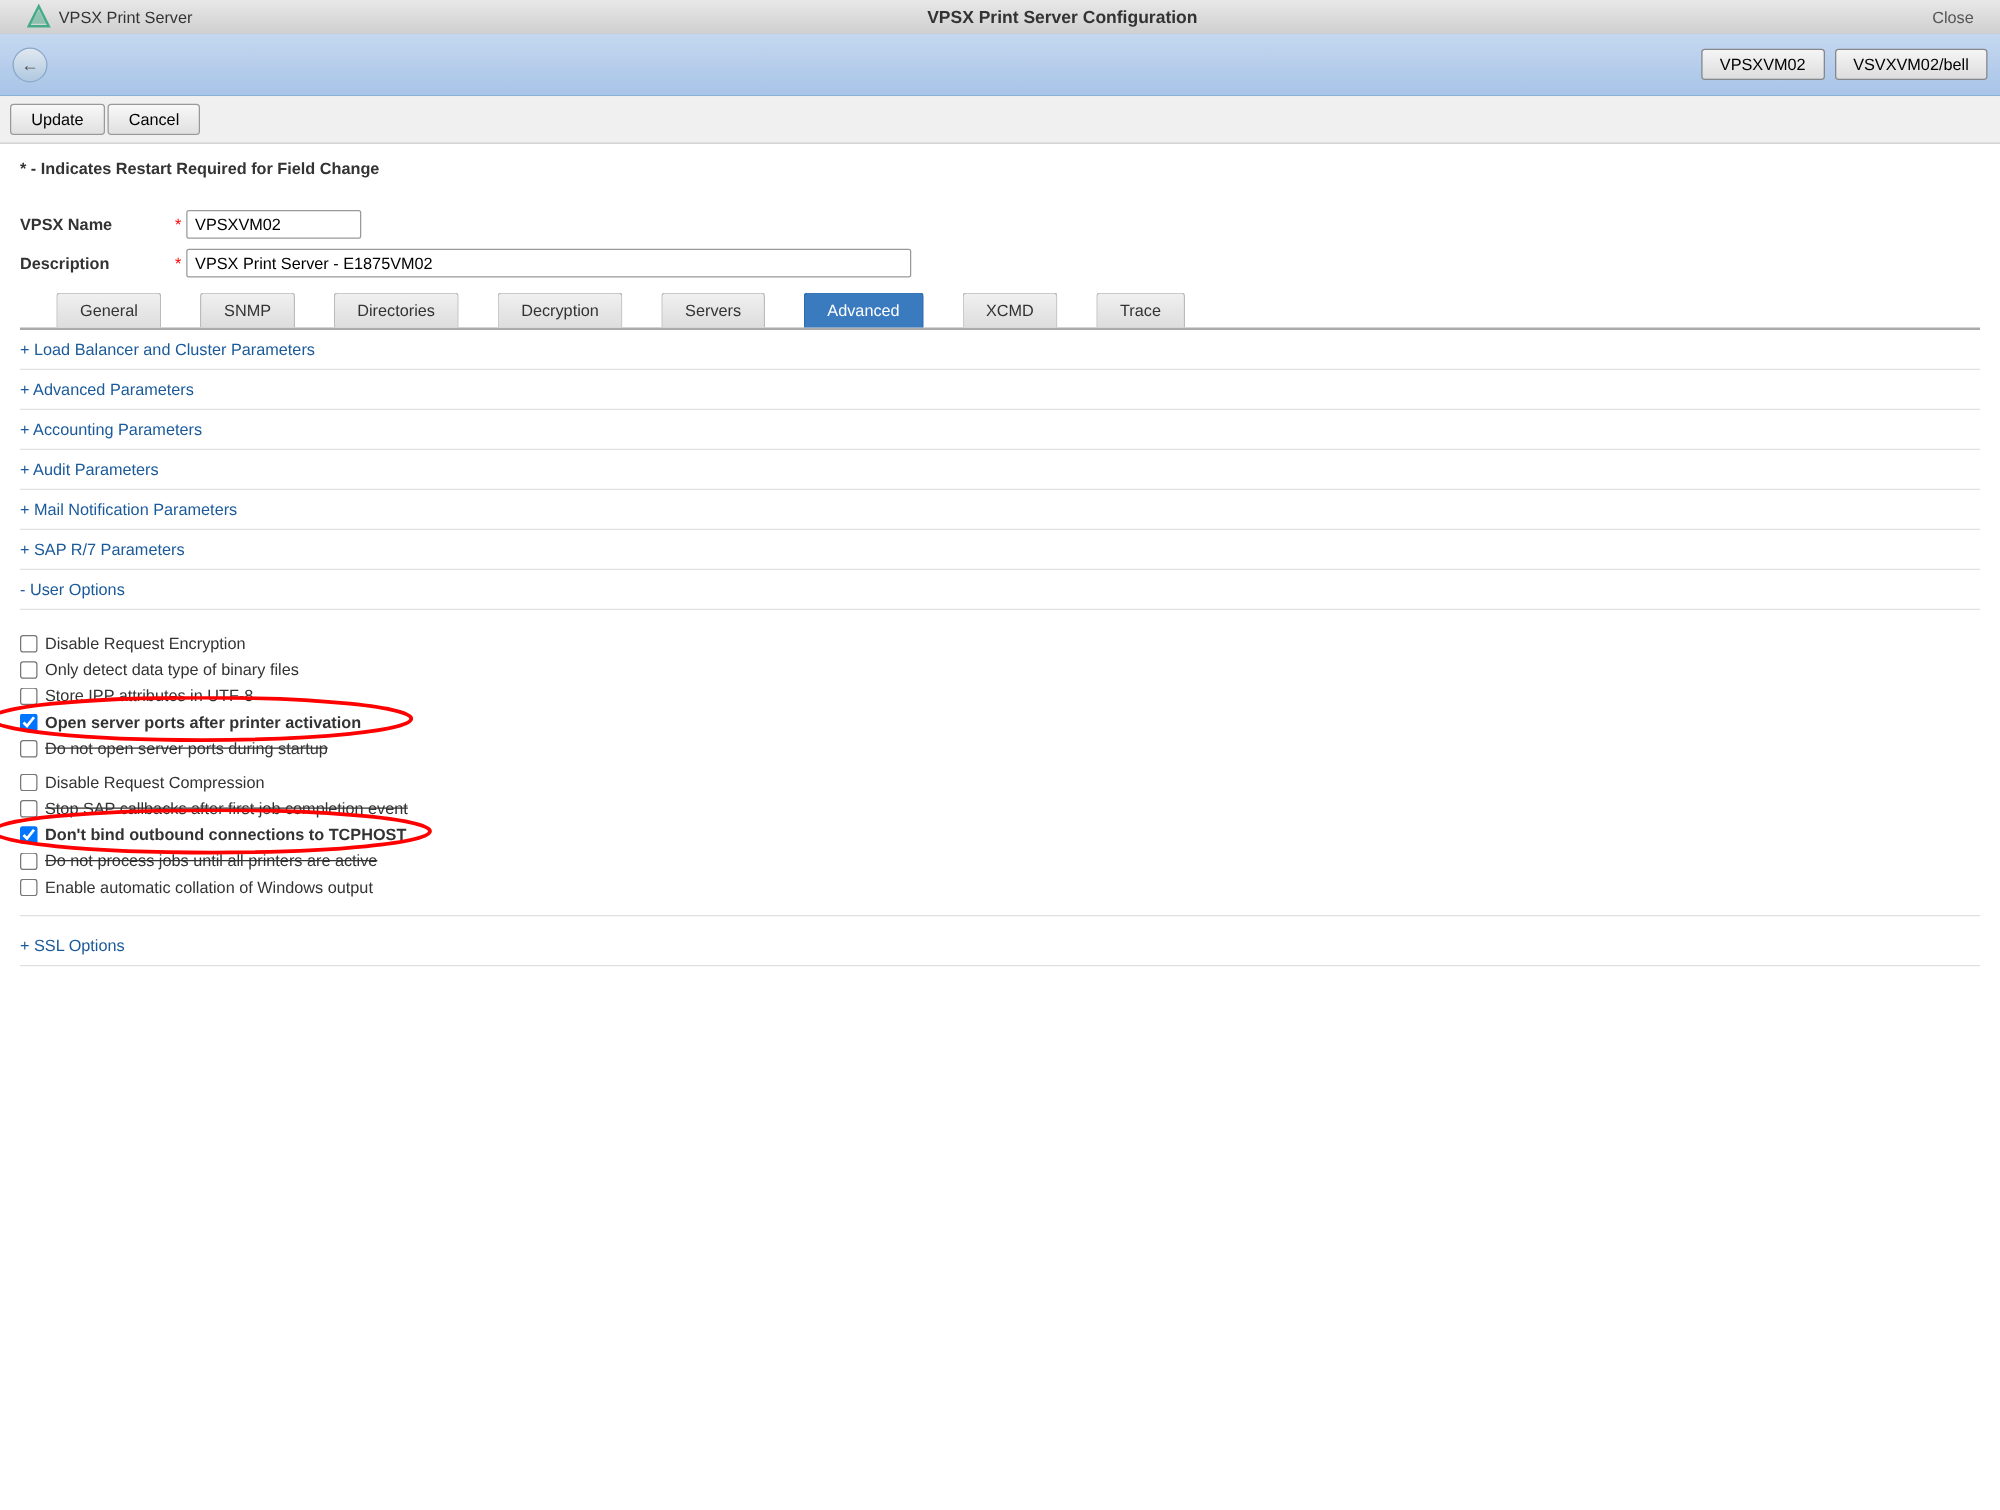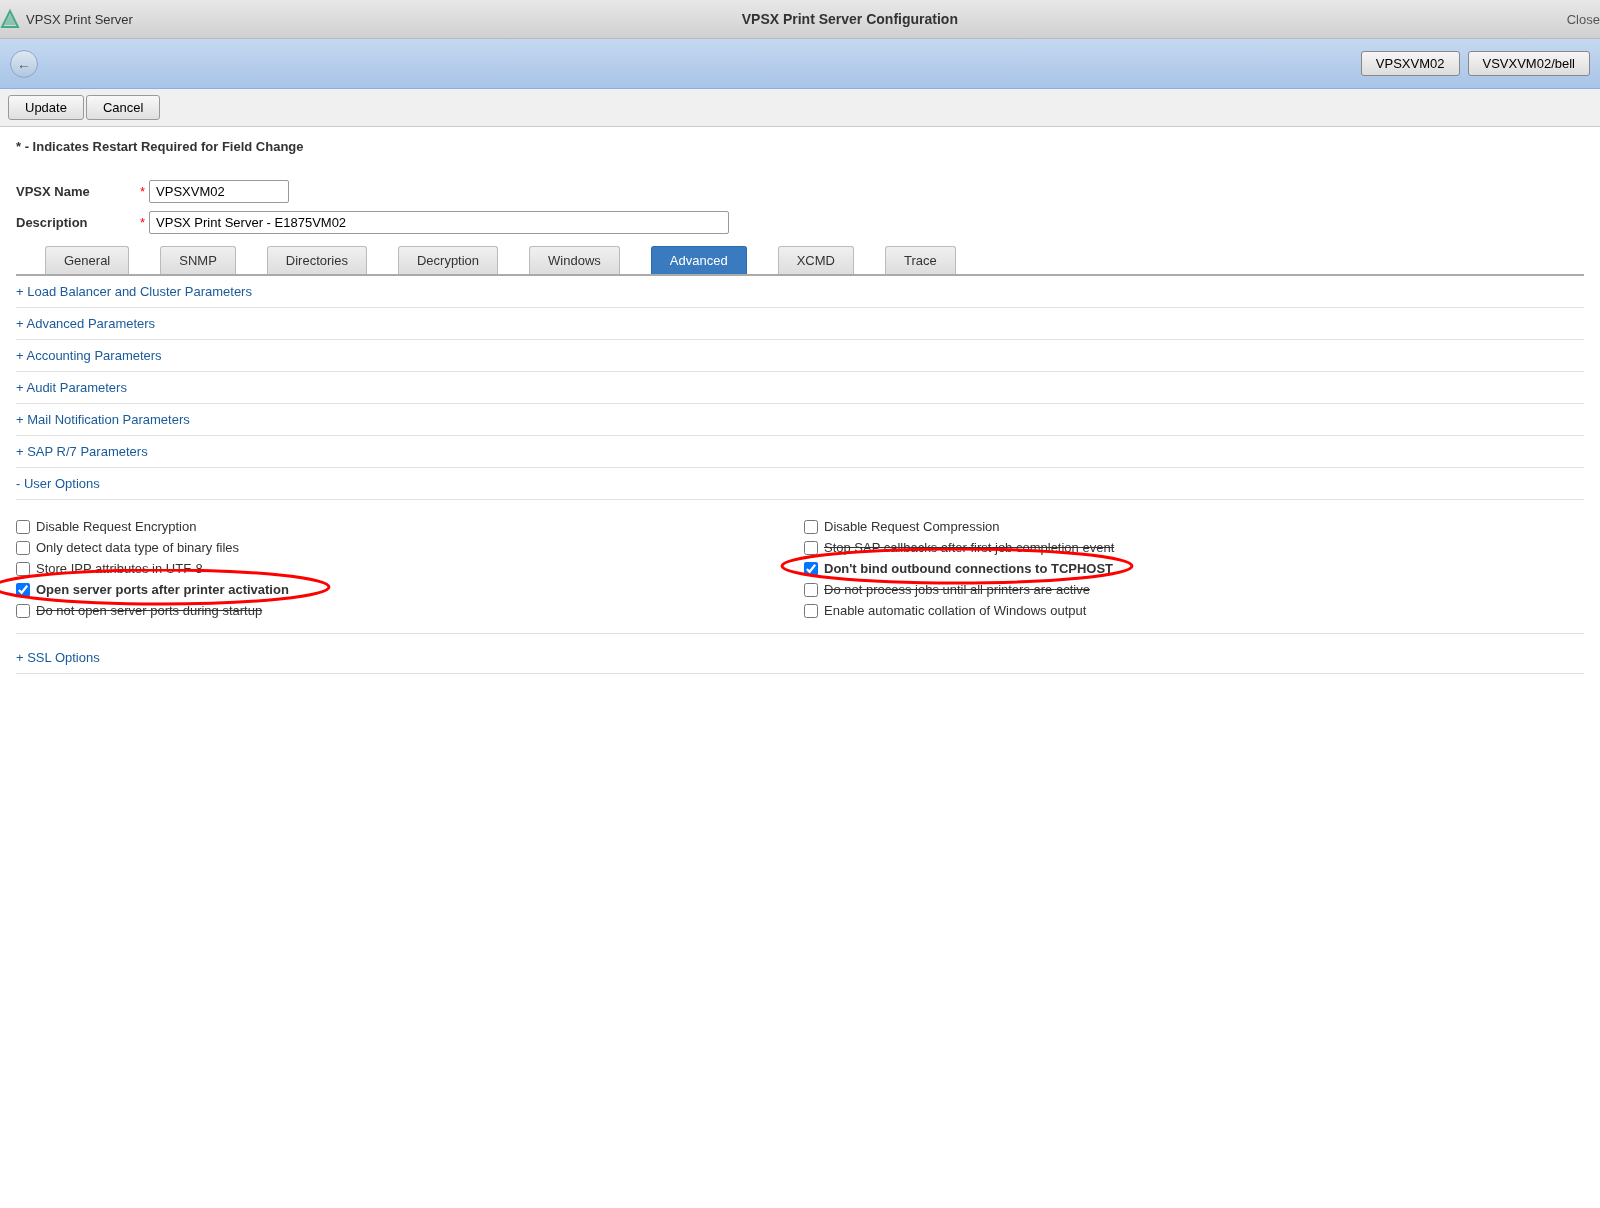--- a/index.html
+++ b/index.html
@@ -3,21 +3,21 @@
   <meta charset="utf-8">
   <style>
     * { box-sizing: border-box; margin: 0; padding: 0; }
     body { font-family: Arial, sans-serif; font-size: 13px; background: #fff; color: #333; }
 
     
     .title-bar {
       display: flex; align-items: center; justify-content: space-between;
       background: linear-gradient(to bottom, #e8e8e8, #d0d0d0);
       border-bottom: 1px solid #bbb;
-      padding: 4px 0; height: 39px;
+      padding: 4px 21px; height: 27px;
     }
     .title-bar-left { display: flex; align-items: center; gap: 6px; }
     .title-bar-center { font-size: 14px; font-weight: bold; color: #333; }
     .title-bar-right { color: #555; font-size: 13px; cursor: pointer; }
 
     
     .header-bar {
       display: flex; align-items: center; justify-content: space-between;
       background: linear-gradient(to bottom, #c5d8f0, #a8c4e8);
       padding: 6px 10px; height: 50px;
@@ -87,21 +87,21 @@
     .section-toggle {
       color: #1a5a9a; text-decoration: none; font-size: 13px; cursor: pointer;
     }
 
     
     .checkbox-section {
       padding: 12px 0 8px 0;
       border-bottom: 1px solid #e0e0e0;
     }
     .checkbox-grid {
-      display: grid; grid-template-columns: 1fr 1fr; gap: 6px 8px;
+      display: grid; grid-template-columns: 1fr; gap: 6px 8px;
       padding: 4px 0;
     }
     .checkbox-row {
       display: flex; align-items: center; gap: 6px; padding: 3px 0;
     }
     .checkbox-row input[type="checkbox"] {
       width: 14px; height: 14px; cursor: pointer;
     }
     .checkbox-label { font-size: 13px; cursor: pointer; }
     .strikethrough { text-decoration: line-through; }
@@ -153,21 +153,21 @@
     <span class="form-label">Description</span>
     <span class="required-star">*</span>
     <input class="form-input form-input-long" type="text" value="VPSX Print Server - E1875VM02" style="">
   </div>
 
   <div class="tabs-bar">
     <div class="tab">General</div>
     <div class="tab">SNMP</div>
     <div class="tab">Directories</div>
     <div class="tab">Decryption</div>
-    <div class="tab">Windows</div>
+    <div class="tab">Servers</div>
     <div class="tab active">Advanced</div>
     <div class="tab">XCMD</div>
     <div class="tab">Trace</div>
   </div>
 
   <div class="section-row">
     <a class="section-toggle">+ Load Balancer and Cluster Parameters</a>
   </div>
   <div class="section-row">
     <a class="section-toggle">+ Advanced Parameters</a>

